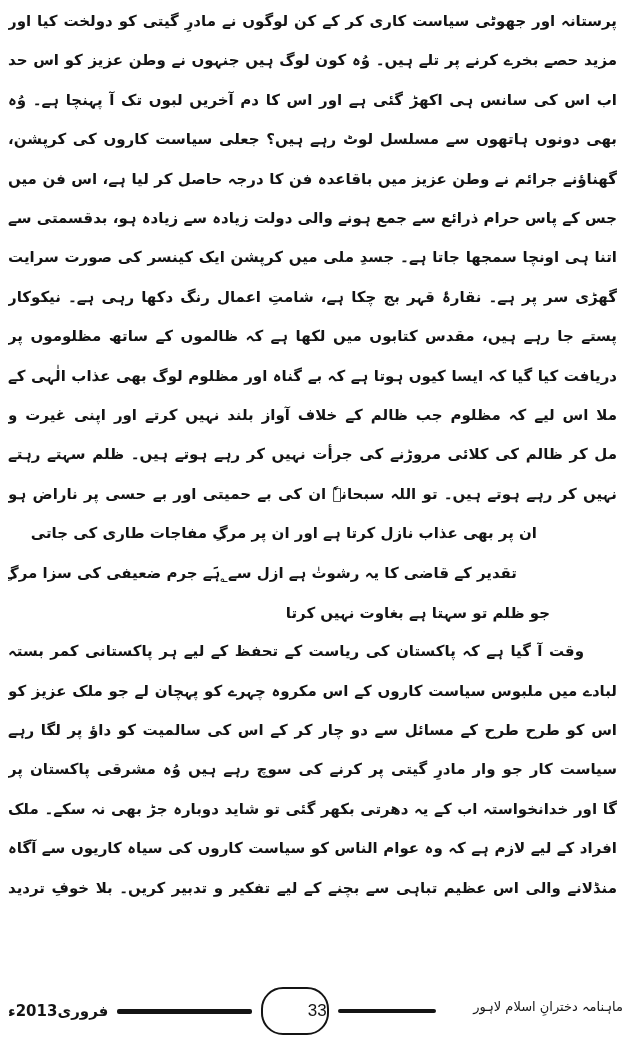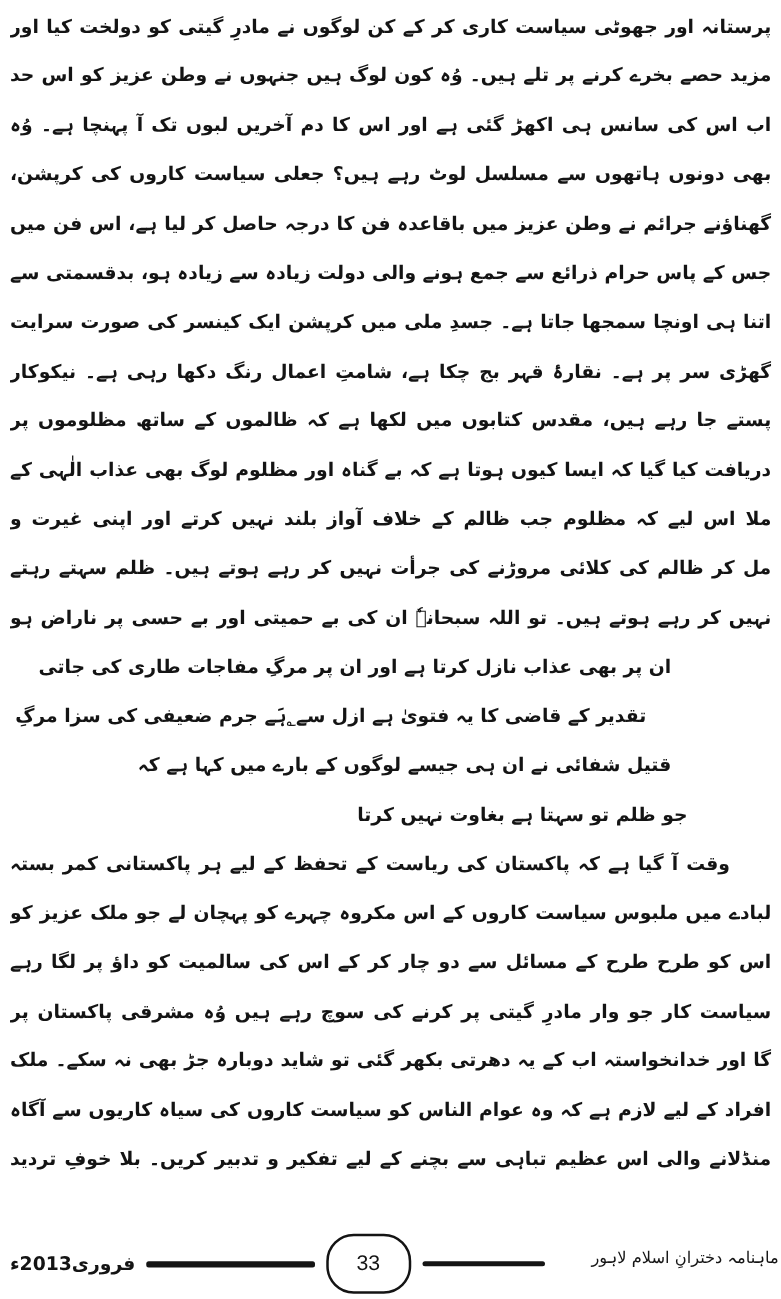--- a/index.html
+++ b/index.html
@@ -27,21 +27,21 @@
   .hemistich{white-space:nowrap;}
   .footer{
     position:absolute;top:986px;left:8px;right:2px;height:50px;
     display:flex;direction:ltr;align-items:center;
   }
   .f-date{font-weight:700;font-size:15px;white-space:nowrap;direction:rtl;}
   .f-rule-left{height:5px;background:#141414;flex:1.5;margin:0 9px;border-radius:2px;}
   .f-rule-right{height:4px;background:#141414;flex:1.1;margin:0 9px;border-radius:2px;}
   .page-pill{
     width:64px;height:44px;border:2.5px solid #141414;border-radius:22px;
-    display:flex;align-items:center;justify-content:center;flex:0 0 auto;
+    display:flex;align-items:center;justify-content:flex-end;flex:0 0 auto;
     background:#fff;
   }
   .page-pill span{
     font-family:"Liberation Sans",sans-serif;font-size:17px;color:#141414;
   }
   .f-mag{font-size:13px;white-space:nowrap;direction:rtl;padding-bottom:10px;margin-left:28px;}
 </style>
 </head>
 <body>
 
@@ -57,26 +57,25 @@
   <div class="line">گھڑی سر پر ہے۔ نقارۂ قہر بج چکا ہے، شامتِ اعمال رنگ دکھا رہی ہے۔ نیکوکار بھی گیہوں میں گھن کی طرح</div>
   <div class="line">پستے جا رہے ہیں، مقدس کتابوں میں لکھا ہے کہ ظالموں کے ساتھ مظلوموں پر بھی اللہ کے قہر کی بجلی گرتی ہے۔</div>
   <div class="line">دریافت کیا گیا کہ ایسا کیوں ہوتا ہے کہ بے گناہ اور مظلوم لوگ بھی عذاب الٰہی کے مستحق ٹھہرتے ہیں، جواب</div>
   <div class="line">ملا اس لیے کہ مظلوم جب ظالم کے خلاف آواز بلند نہیں کرتے اور اپنی غیرت و حمیت کا سودا کرتے ہیں سب</div>
   <div class="line">مل کر ظالم کی کلائی مروڑنے کی جرأت نہیں کر رہے ہوتے ہیں۔ ظلم سہتے رہتے ہیں لیکن ظالم کے خلاف بغاوت</div>
   <div class="line">نہیں کر رہے ہوتے ہیں۔ تو اللہ سبحانہٗ ان کی بے حمیتی اور بے حسی پر ناراض ہو کر ظالموں پر عذاب کے وقت</div>
 
   <div class="line align-right">ان پر بھی عذاب نازل کرتا ہے اور ان پر مرگِ مفاجات طاری کی جاتی ہے۔</div>
 
   <div class="verse-row v1">
-    <span class="hemistich">تقدیر کے قاضی کا یہ فتویٰ ہے ازل سے</span>
+    <span class="hemistich">تقدیر کے قاضی کا یہ رشوتٰ ہے ازل سے</span>
     <span class="verse-marker">؎</span>
     <span class="hemistich">ہَے جرم ضعیفی کی سزا مرگِ مفاجات</span>
   </div>
 
-  <div class="line align-right">قتیل شفائی نے ان ہی جیسے لوگوں کے بارے میں کہا ہے کہ</div>
 
   <div class="verse-row v2">
     <span class="hemistich">جو ظلم تو سہتا ہے بغاوت نہیں کرتا</span>
 
   </div>
 
   <div class="line p-start">وقت آ گیا ہے کہ پاکستان کی ریاست کے تحفظ کے لیے ہر پاکستانی کمر بستہ ہو جائے اور سیاست کے</div>
   <div class="line">لبادے میں ملبوس سیاست کاروں کے اس مکروہ چہرے کو پہچان لے جو ملک عزیز کو بری طرح لُوٹ رہے ہیں اور</div>
   <div class="line">اس کو طرح طرح کے مسائل سے دو چار کر کے اس کی سالمیت کو داؤ پر لگا رہے ہیں۔ خاکم بدہن اب کے</div>
   <div class="line">سیاست کار جو وار مادرِ گیتی پر کرنے کی سوچ رہے ہیں وُہ مشرقی پاکستان پر کئے گئے وار سے سو چند زیادہ کاری ہو</div>

